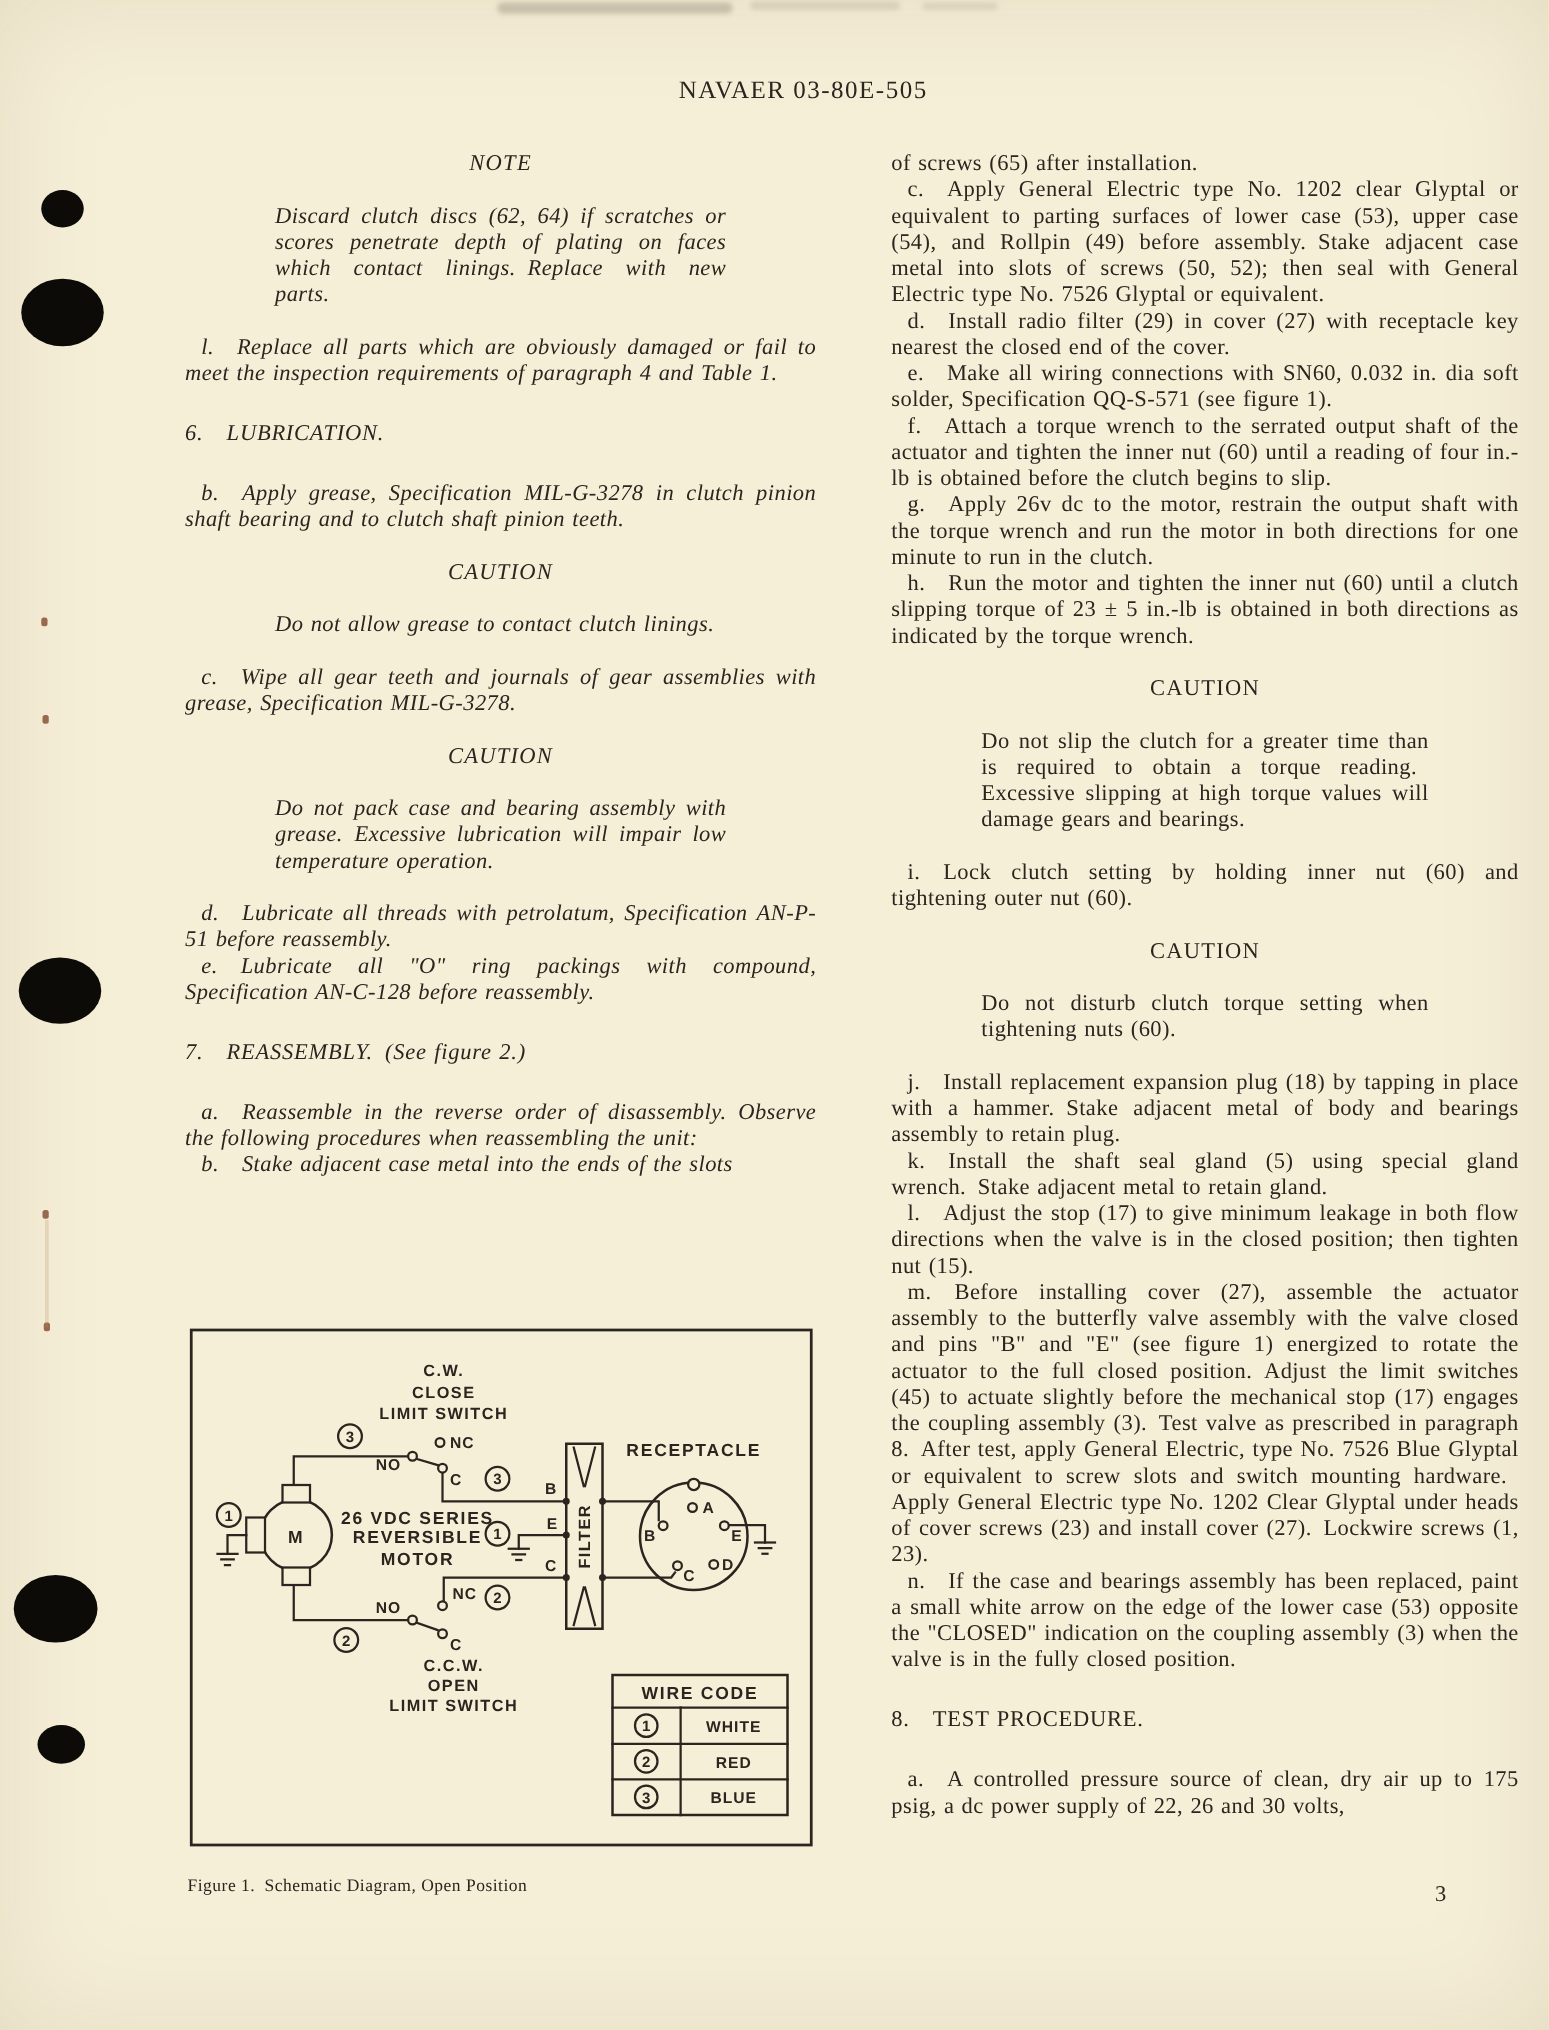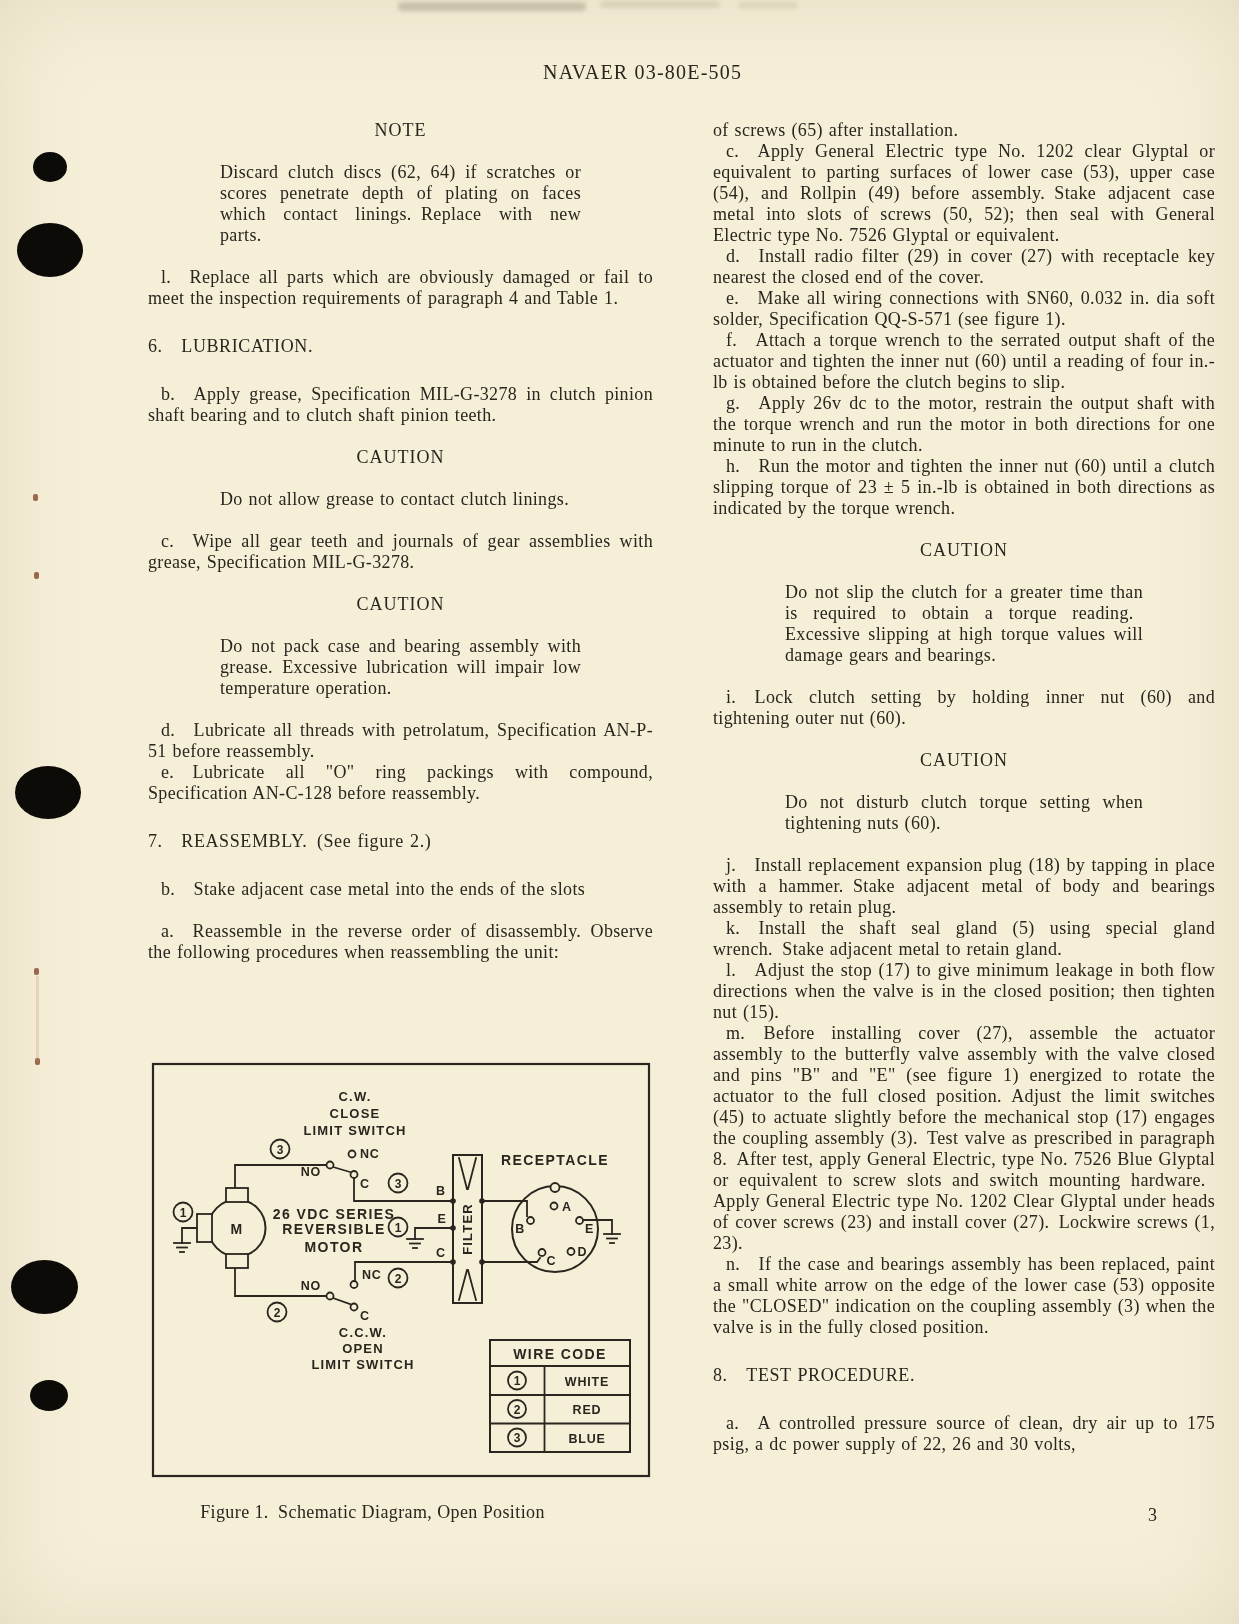--- a/index.html
+++ b/index.html
@@ -9,33 +9,33 @@
     font-family:"Liberation Serif","DejaVu Serif",serif;
     color:#2a251e;
   }
   .page { position:absolute; inset:0;
     box-shadow: inset 0 0 90px rgba(130,105,60,.14);
   }
   
   .doc-header { position:absolute; top:61px; left:543px; font-size:20px; letter-spacing:1.2px; white-space:nowrap; }
   
   .col { position:absolute; top:120px; font-size:18px; line-height:21px; letter-spacing:.35px; word-spacing:1px; }
-  .col.left  { left:148px; width:505px; }
+  .col.left  { left:148px; width:505px;font-style:italic; }
   .col.right { left:713px; width:502px; }
   .blk { margin-top:21px; text-align:justify; text-align-last:left; -moz-text-align-last:left; }
   .col .blk:first-child { margin-top:0; }
   .blk.tight { margin-top:0; }
   .blk.item { text-indent:13px; }
   .blk.cont { text-indent:0; }
   .blk.head { letter-spacing:.6px; margin-top:27px; margin-bottom:27px; }
   .blk.center-head { text-align:center; text-align-last:center; -moz-text-align-last:center; letter-spacing:1px; }
   .blk.inset { margin-left:72px; margin-right:72px; }
   
   .figure { position:absolute; left:150px; top:1062px; width:502px; height:460px; }
-  .fig-caption { position:absolute; left:150px; top:1502px; width:445px; text-align:center; font-size:18px; letter-spacing:.4px; }
+  .fig-caption { position:absolute; left:150px; top:1502px; width:445px; font-size:14px; letter-spacing:.4px; }
   .page-number { position:absolute; left:1148px; top:1505px; font-size:18px; }
   
   svg text { font-family:"Liberation Sans","DejaVu Sans",sans-serif; font-weight:bold; fill:#2a251e; }
   .flabel { font-size:13px; letter-spacing:1.2px; }
   .fbig   { font-size:14px; letter-spacing:1.4px; }
   .fsmall { font-size:12.5px; letter-spacing:.8px; }
   .fnum   { font-size:12px; letter-spacing:0; }
   .lines  { fill:none; stroke:#2a251e; stroke-width:1.8; stroke-linecap:square; }
   .paperfill { fill:#f6efd8; }
   .dot { fill:#2a251e; stroke:none; }
@@ -83,22 +83,22 @@
       <div class="blk head">6. LUBRICATION.</div>
       <div class="blk item tight">b. Apply grease, Specification MIL-G-3278 in clutch pinion shaft bearing and to clutch shaft pinion teeth.</div>
       <div class="blk center-head">CAUTION</div>
       <div class="blk inset">Do not allow grease to contact clutch linings.</div>
       <div class="blk item">c. Wipe all gear teeth and journals of gear assemblies with grease, Specification MIL-G-3278.</div>
       <div class="blk center-head">CAUTION</div>
       <div class="blk inset">Do not pack case and bearing assembly with grease. Excessive lubrication will impair low temperature operation.</div>
       <div class="blk item">d. Lubricate all threads with petrolatum, Specification AN-P-51 before reassembly.</div>
       <div class="blk item tight">e. Lubricate all "O" ring packings with compound, Specification AN-C-128 before reassembly.</div>
       <div class="blk head">7. REASSEMBLY. (See figure 2.)</div>
+      <div class="blk item">a. Reassemble in the reverse order of disassembly. Observe the following procedures when reassembling the unit:</div>
       <div class="blk item tight">b. Stake adjacent case metal into the ends of the slots</div>
-      <div class="blk item">a. Reassemble in the reverse order of disassembly. Observe the following procedures when reassembling the unit:</div>
     </div>
   <div class="col right">
       <div class="blk cont">of screws (65) after installation.</div>
       <div class="blk item tight">c. Apply General Electric type No. 1202 clear Glyptal or equivalent to parting surfaces of lower case (53), upper case (54), and Rollpin (49) before assembly. Stake adjacent case metal into slots of screws (50, 52); then seal with General Electric type No. 7526 Glyptal or equivalent.</div>
       <div class="blk item tight">d. Install radio filter (29) in cover (27) with receptacle key nearest the closed end of the cover.</div>
       <div class="blk item tight">e. Make all wiring connections with SN60, 0.032 in. dia soft solder, Specification QQ-S-571 (see figure 1).</div>
       <div class="blk item tight">f. Attach a torque wrench to the serrated output shaft of the actuator and tighten the inner nut (60) until a reading of four in.-lb is obtained before the clutch begins to slip.</div>
       <div class="blk item tight">g. Apply 26v dc to the motor, restrain the output shaft with the torque wrench and run the motor in both directions for one minute to run in the clutch.</div>
       <div class="blk item tight">h. Run the motor and tighten the inner nut (60) until a clutch slipping torque of 23 ± 5 in.-lb is obtained in both directions as indicated by the torque wrench.</div>
       <div class="blk center-head">CAUTION</div>

